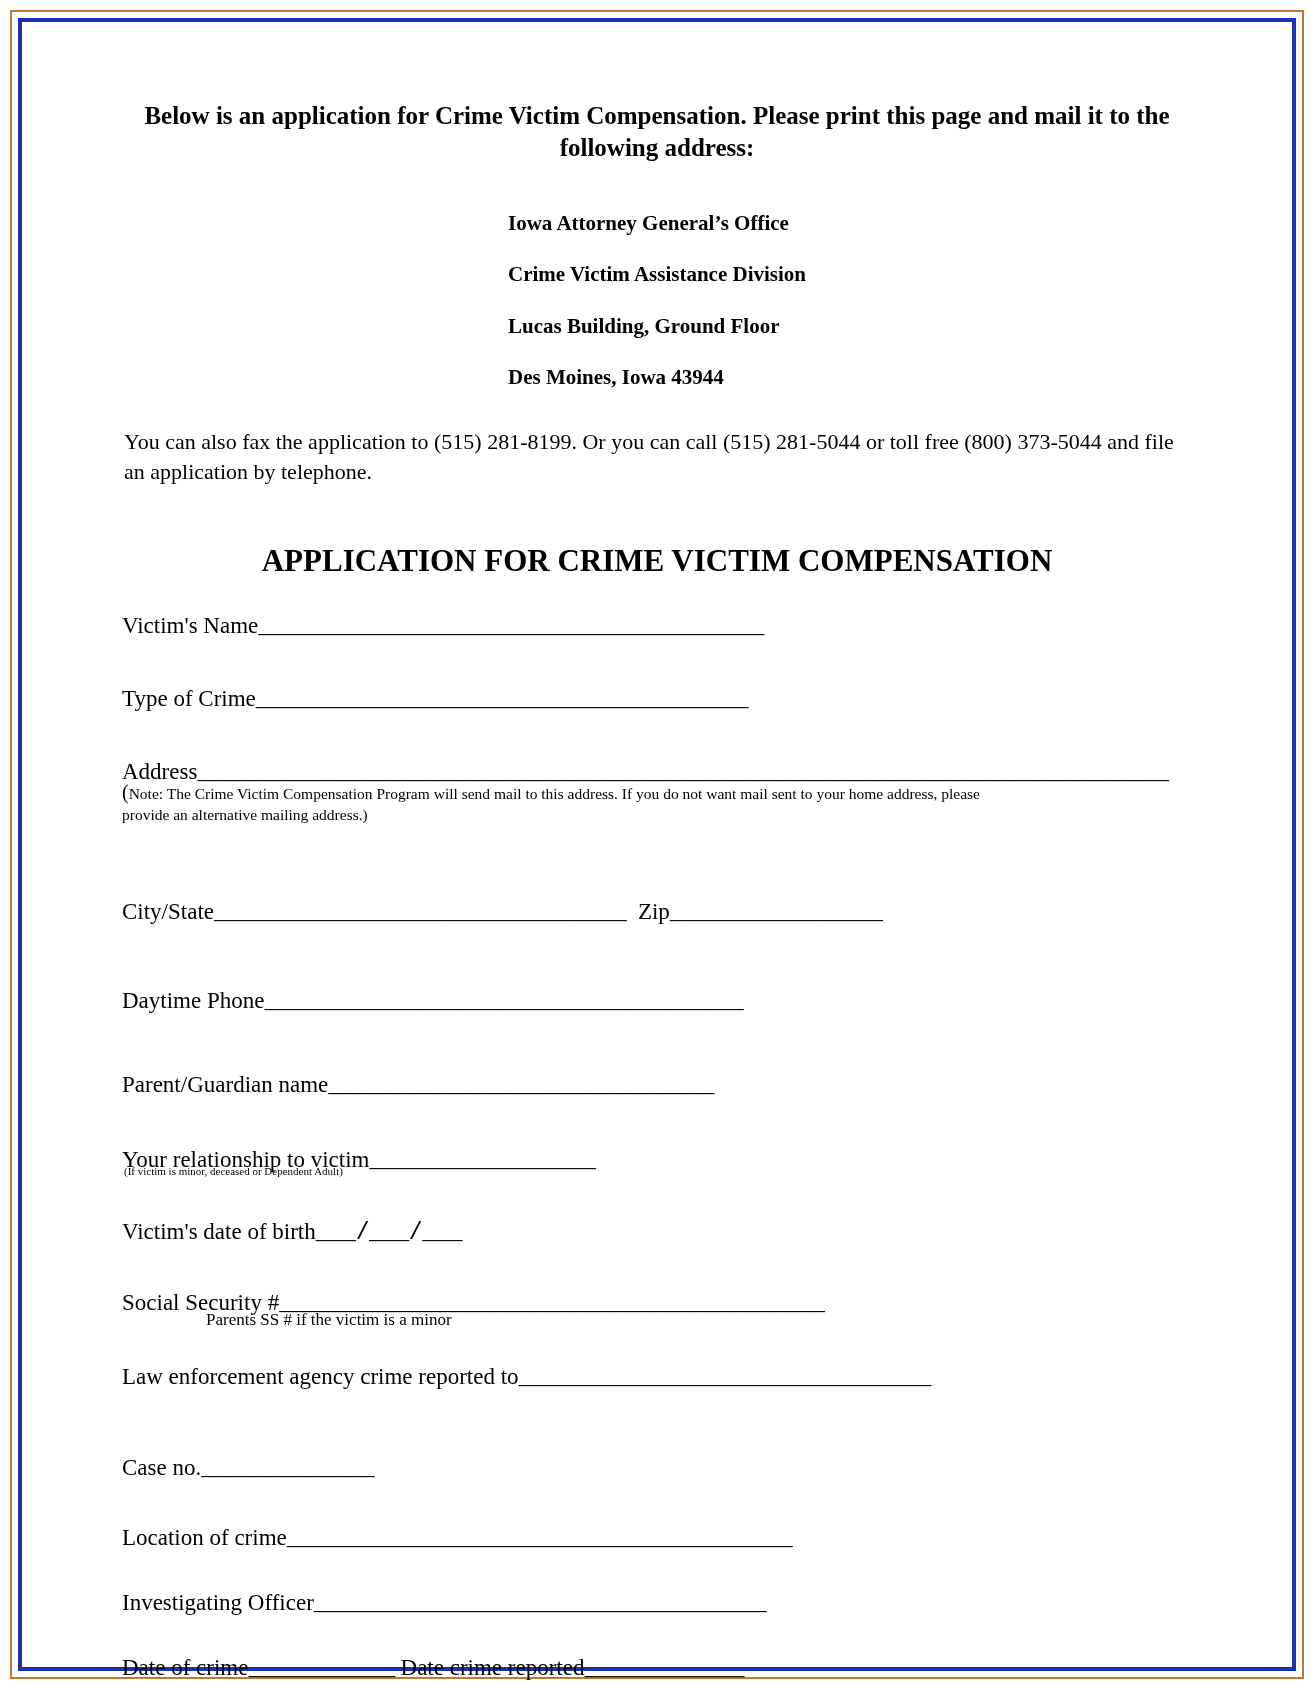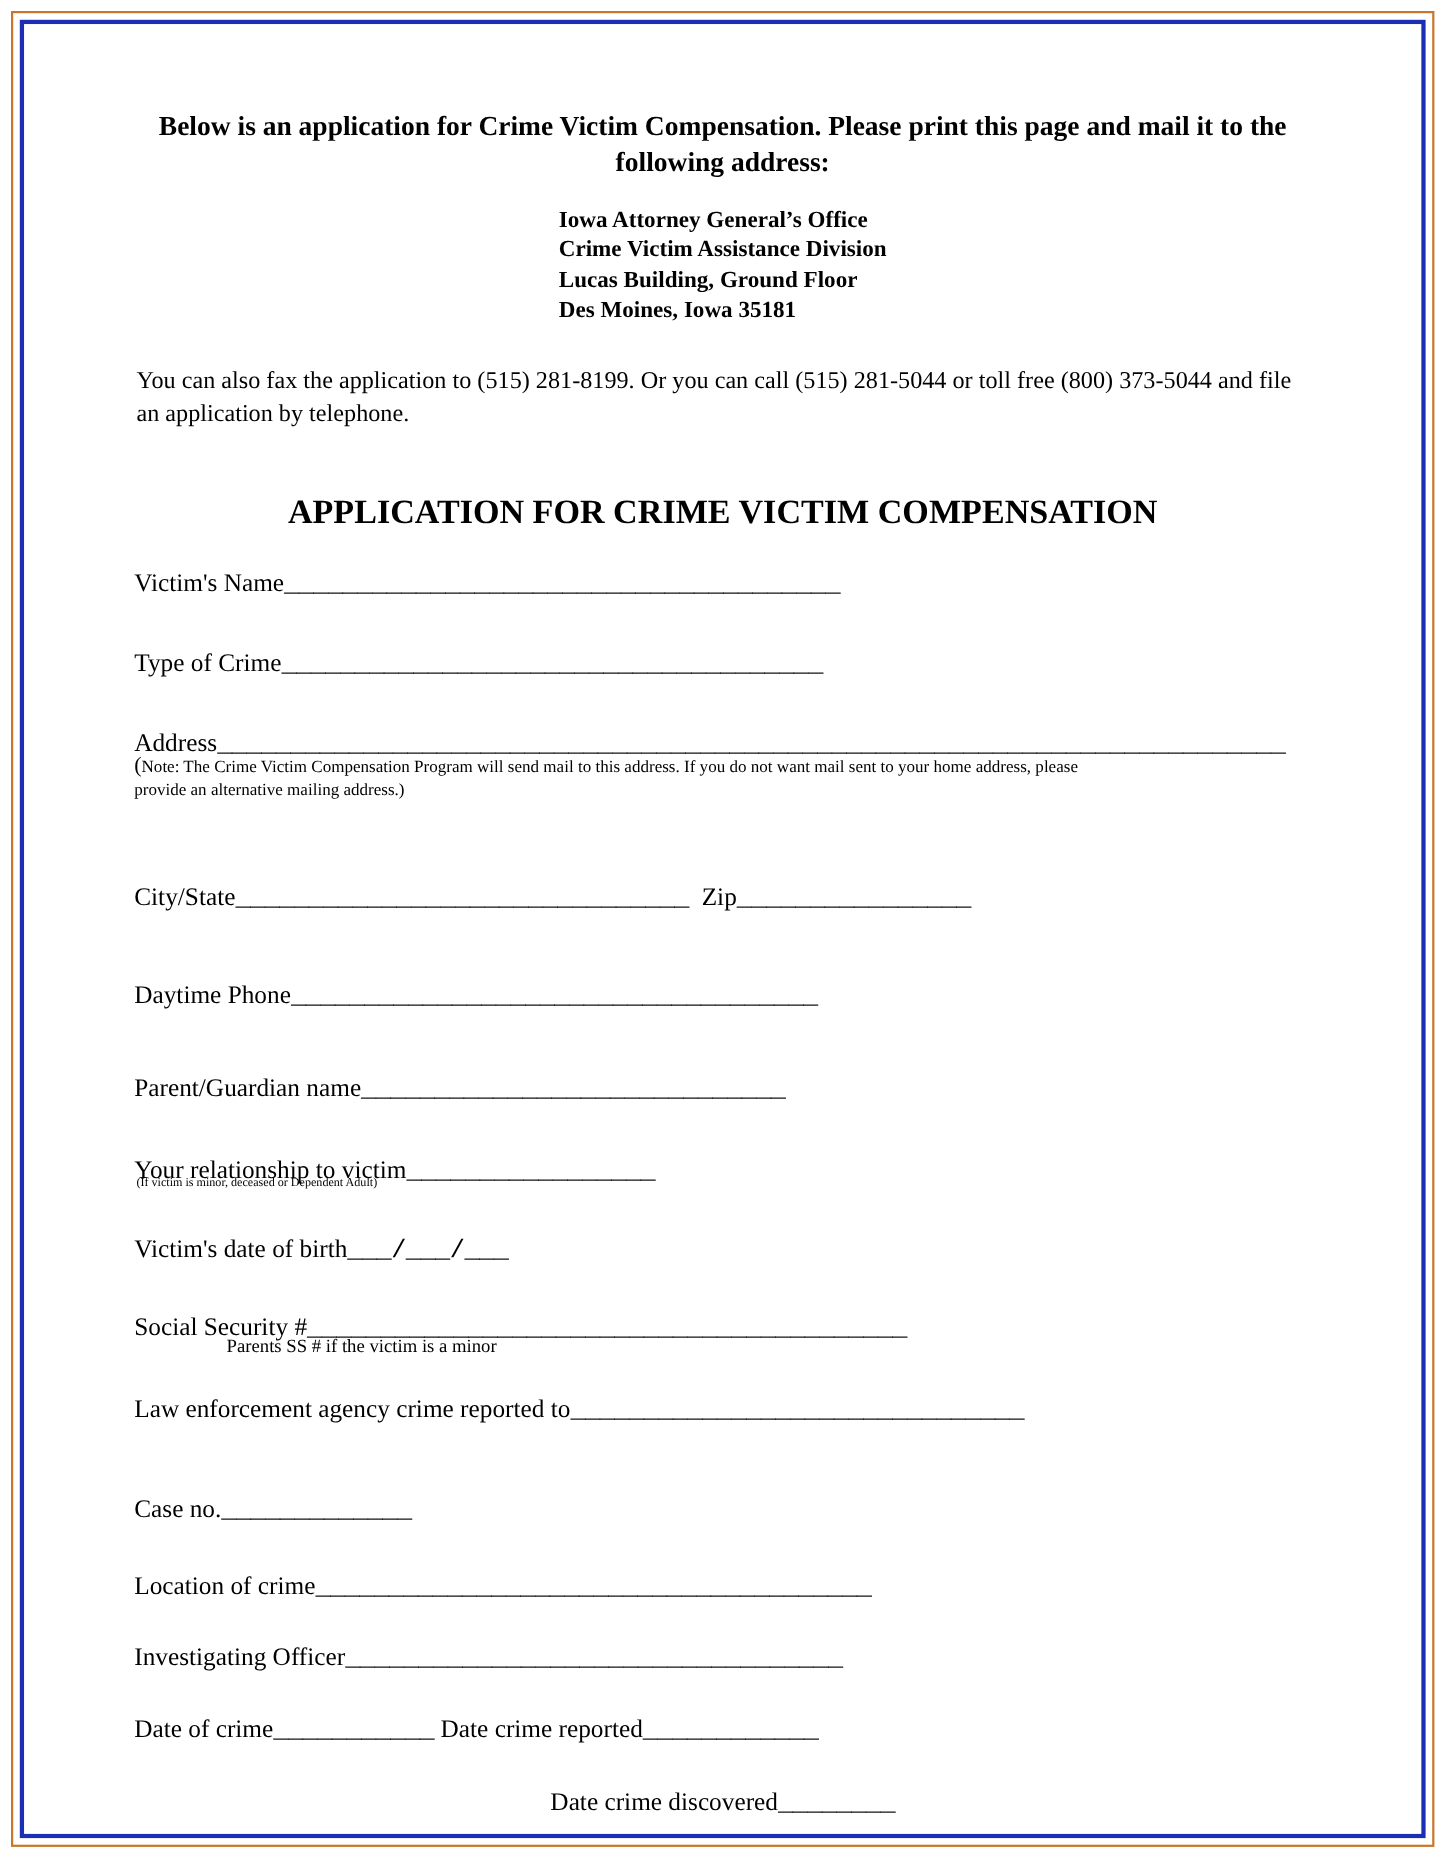--- a/index.html
+++ b/index.html
@@ -66,20 +66,21 @@
   }
   .address-inner {
     display: inline-block;
     text-align: left;
     font-weight: bold;
     font-size: 21px;
     line-height: 1.3;
   }
   .address-inner div {
     white-space: nowrap;
+    margin-top: 24px;
   }
 
   .fax-para {
     margin: 36px 2px 0 2px;
     font-size: 22px;
     line-height: 1.35;
     text-align: left;
   }
 
   .app-title {
@@ -143,21 +144,21 @@
 
       <div class="page">
 
         <div class="intro-title">Below is an application for Crime Victim Compensation. Please print this page and mail it to the following address:</div>
 
         <div class="address-block">
           <div class="address-inner">
             <div>Iowa Attorney General’s Office</div>
             <div>Crime Victim Assistance Division</div>
             <div>Lucas Building, Ground Floor</div>
-            <div>Des Moines, Iowa 35181</div>
+            <div>Des Moines, Iowa 43944</div>
           </div>
         </div>
 
         <div class="fax-para">You can also fax the application to (515) 281-8199. Or you can call (515) 281-5044 or toll free (800) 373-5044 and file an application by telephone.</div>
 
         <div class="app-title">APPLICATION FOR CRIME VICTIM COMPENSATION</div>
 
         <div class="form">
 
           <div class="field-row gap-md">

